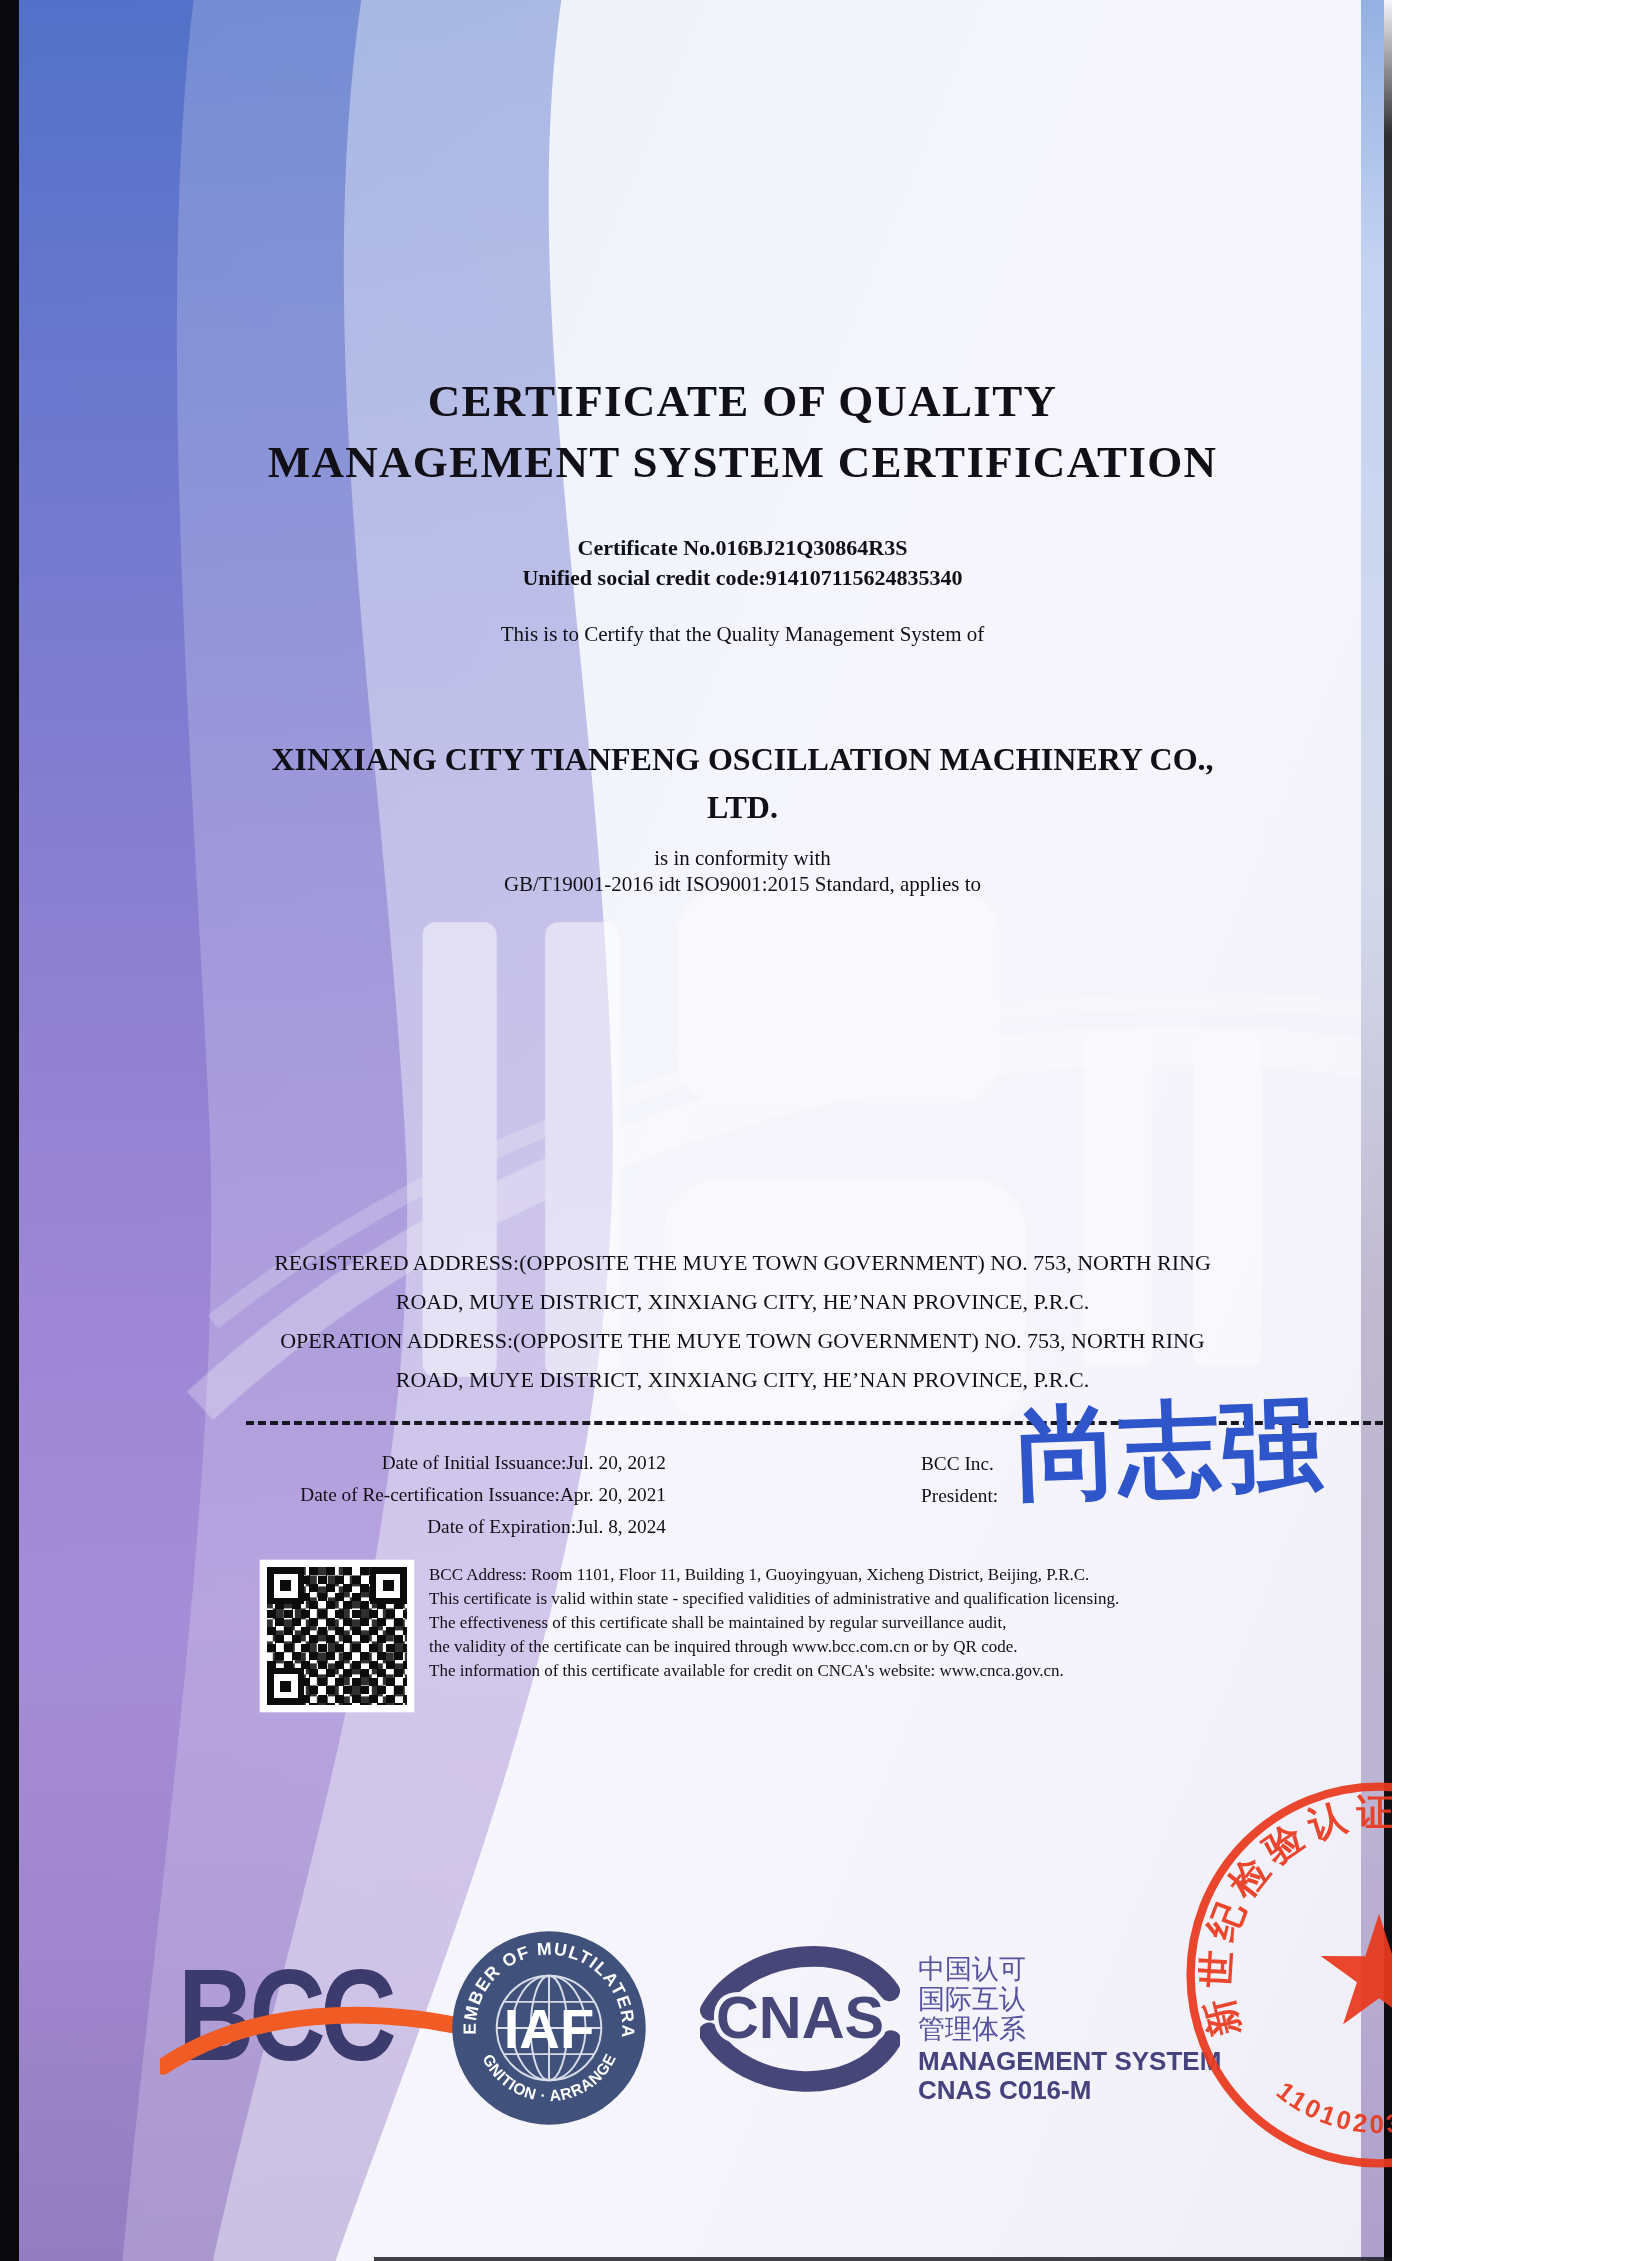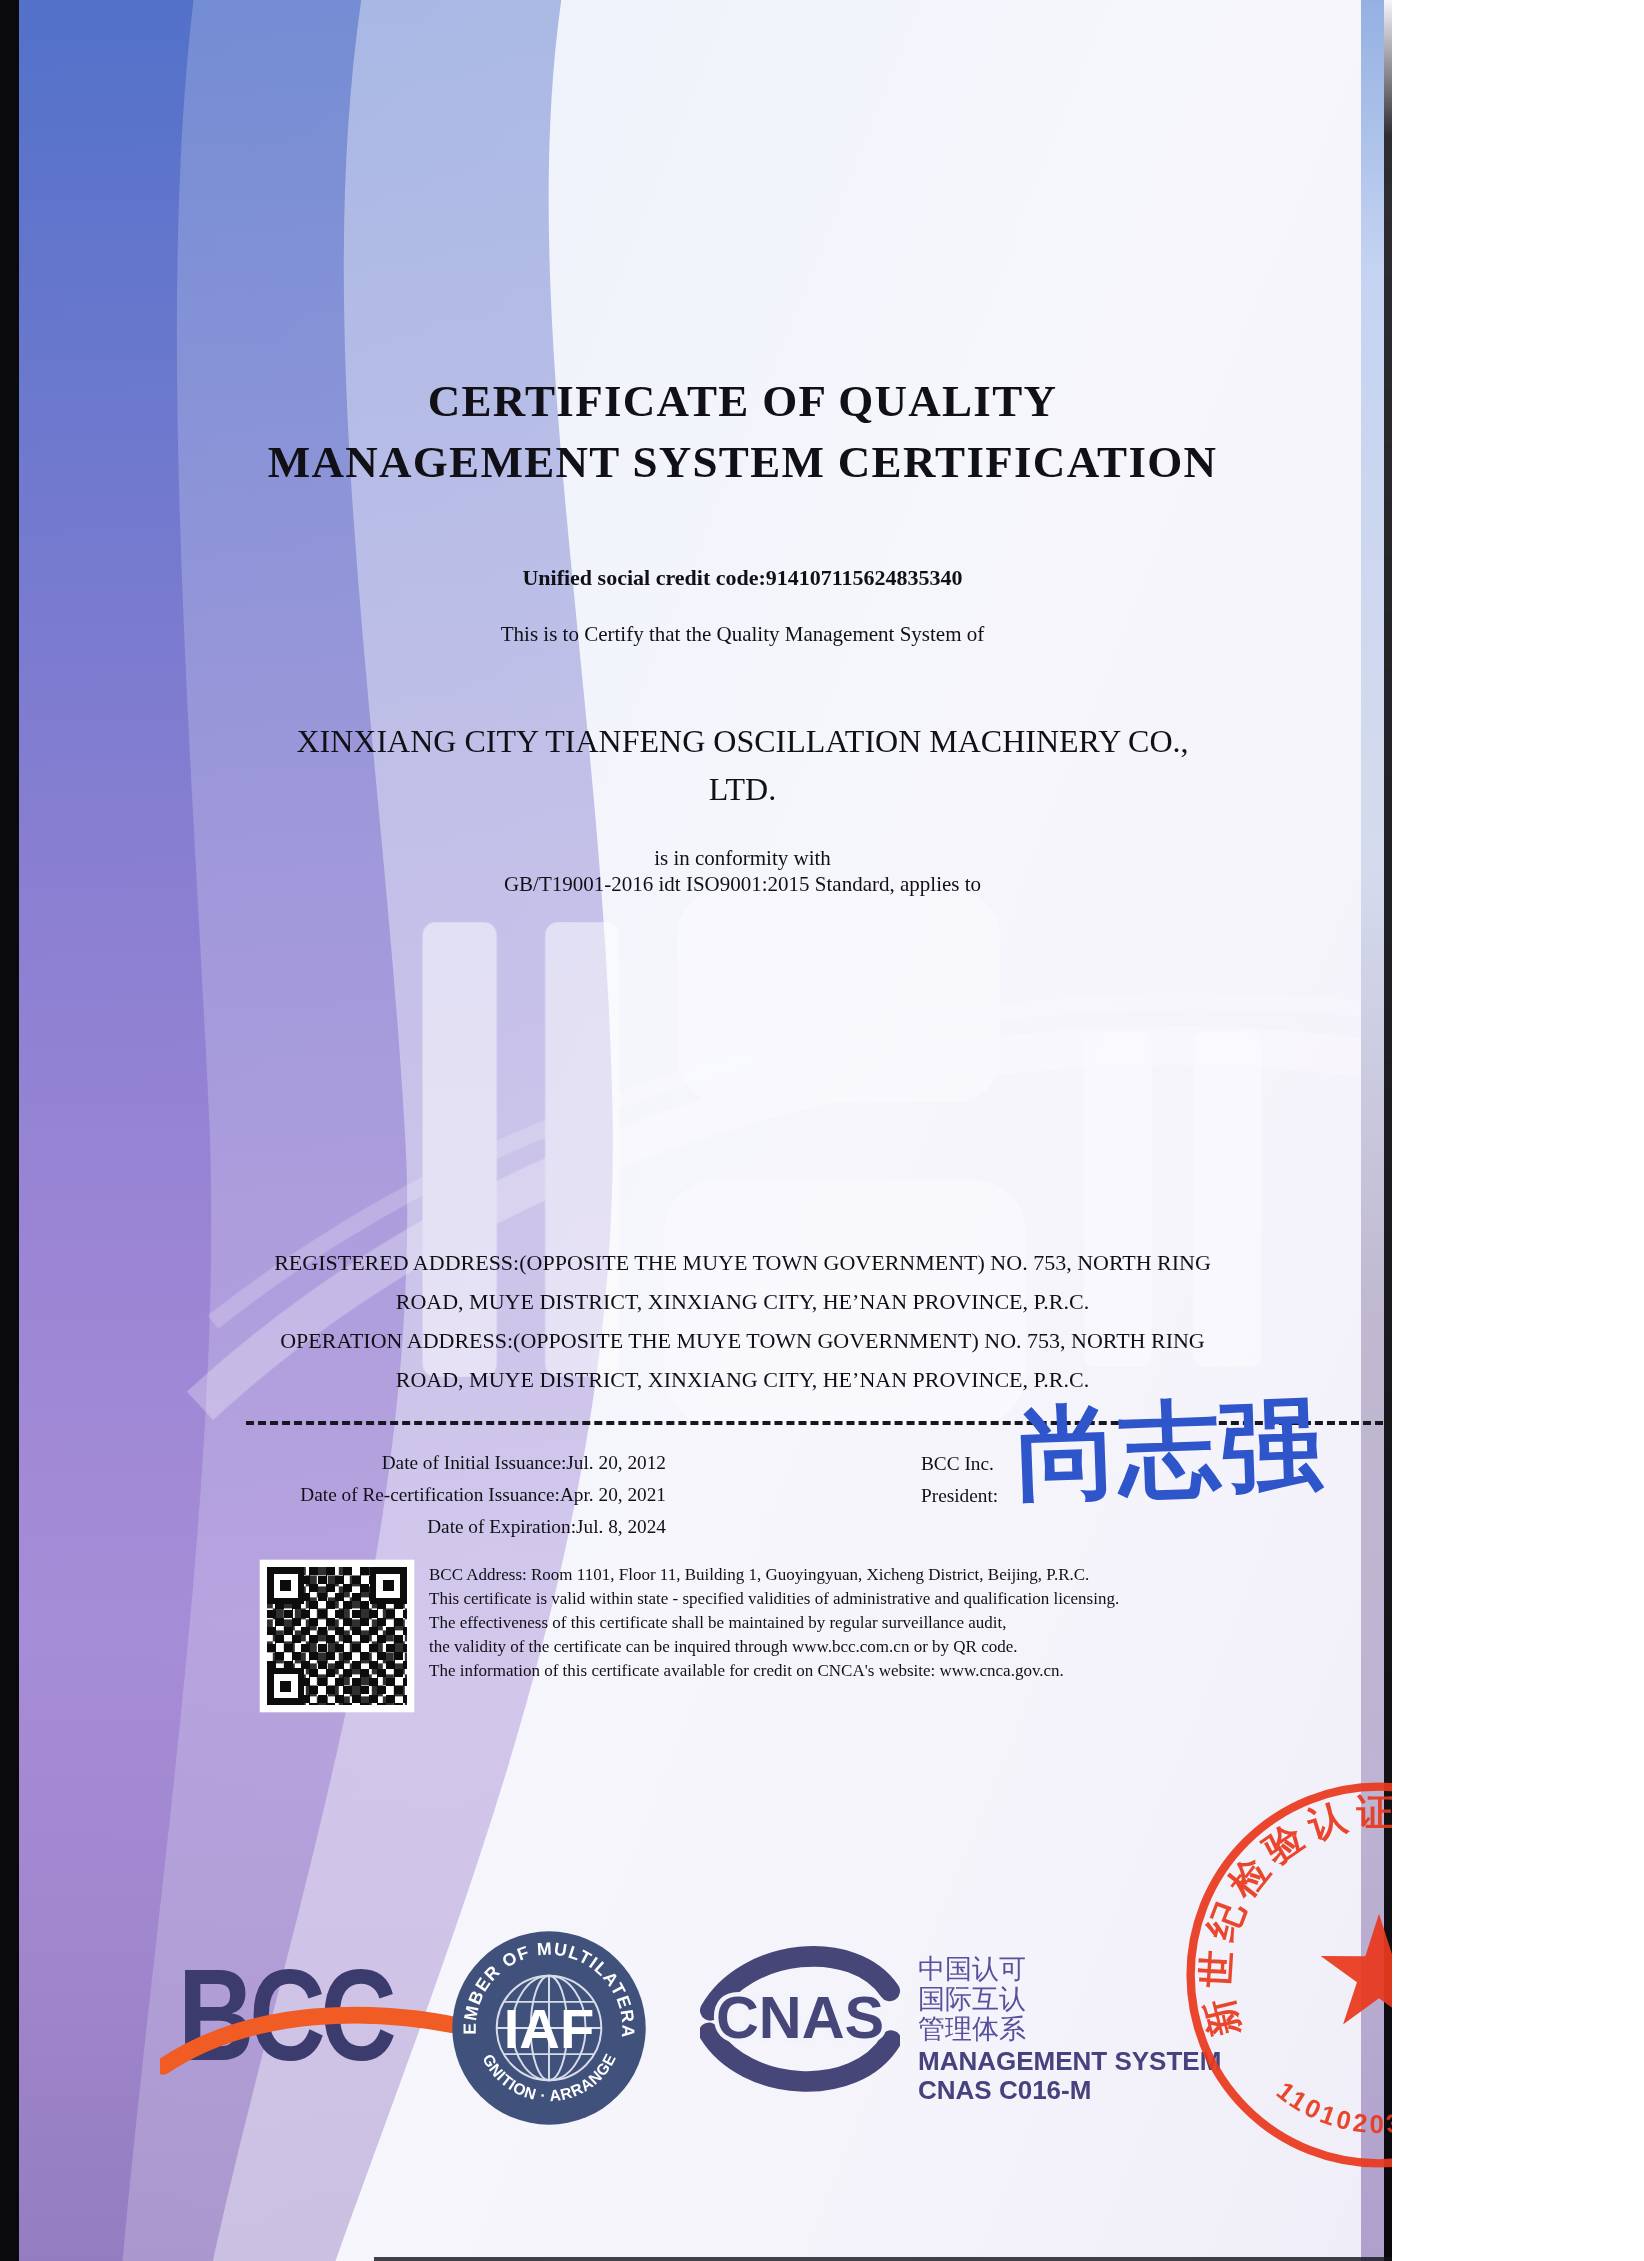--- a/index.html
+++ b/index.html
@@ -13,21 +13,21 @@
   .edge-right-strip{position:absolute;right:8.4px;top:0;width:23px;height:2261px;opacity:.85;
               background:linear-gradient(180deg,#83a4dd 0%,#bccdf0 12%,#cfd6ea 38%,#b6afc8 58%,#b4a8cc 80%,#a391c4 100%);}
   .edge-bottom{position:absolute;left:374px;bottom:0;width:1264px;height:4.5px;background:#13131c;opacity:.8;}
 
   .cline{position:absolute;left:110px;right:17px;text-align:center;color:#101016;white-space:nowrap;}
   .b{font-weight:bold;}
   .title{top:371px;font-size:45px;font-weight:bold;line-height:61px;letter-spacing:1.3px;}
   .certno{top:535px;font-size:22px;}
   .credit{top:565px;font-size:22px;}
   .certify{top:622px;font-size:21px;}
-  .company{top:717px;font-size:32px;font-weight:normal;line-height:48px;}
+  .company{top:735px;font-size:32px;font-weight:bold;line-height:48px;}
   .conformity{top:838px;font-size:21px;margin-top:8px;}
   .standard{top:872px;font-size:21px;}
   .scope{top:1065px;font-size:21px;}
   .addresses{top:1243px;font-size:22px;line-height:39px;}
 
   .dashline{position:absolute;left:246px;right:9px;top:1421px;border-top:4.5px dashed #17171f;}
 
   .dates{position:absolute;left:245px;width:421px;top:1447px;text-align:right;
          font-size:19.3px;line-height:32px;color:#101016;white-space:nowrap;}
   .issuer-name{position:absolute;left:921px;top:1453px;font-size:19.3px;color:#101016;}
@@ -101,20 +101,21 @@
 
   <div class="edge-right-strip"></div>
   <div class="edge-right"></div>
   <div class="edge-left"></div>
   <div class="edge-bottom"></div>
 
   <div class="cline title">
     <div>CERTIFICATE OF QUALITY</div>
     <div>MANAGEMENT SYSTEM CERTIFICATION</div>
   </div>
+  <div class="cline certno b">Certificate No.016BJ21Q30864R3S</div>
   <div class="cline credit b">Unified social credit code:914107115624835340</div>
   <div class="cline certify">This is to Certify that the Quality Management System of</div>
   <div class="cline company">
     <div>XINXIANG CITY TIANFENG OSCILLATION MACHINERY CO.,</div>
     <div>LTD.</div>
   </div>
   <div class="cline conformity">is in conformity with</div>
   <div class="cline standard">GB/T19001-2016 idt ISO9001:2015 Standard, applies to</div>
   <div class="cline addresses">
     <div>REGISTERED ADDRESS:(OPPOSITE THE MUYE TOWN GOVERNMENT) NO. 753, NORTH RING</div>

